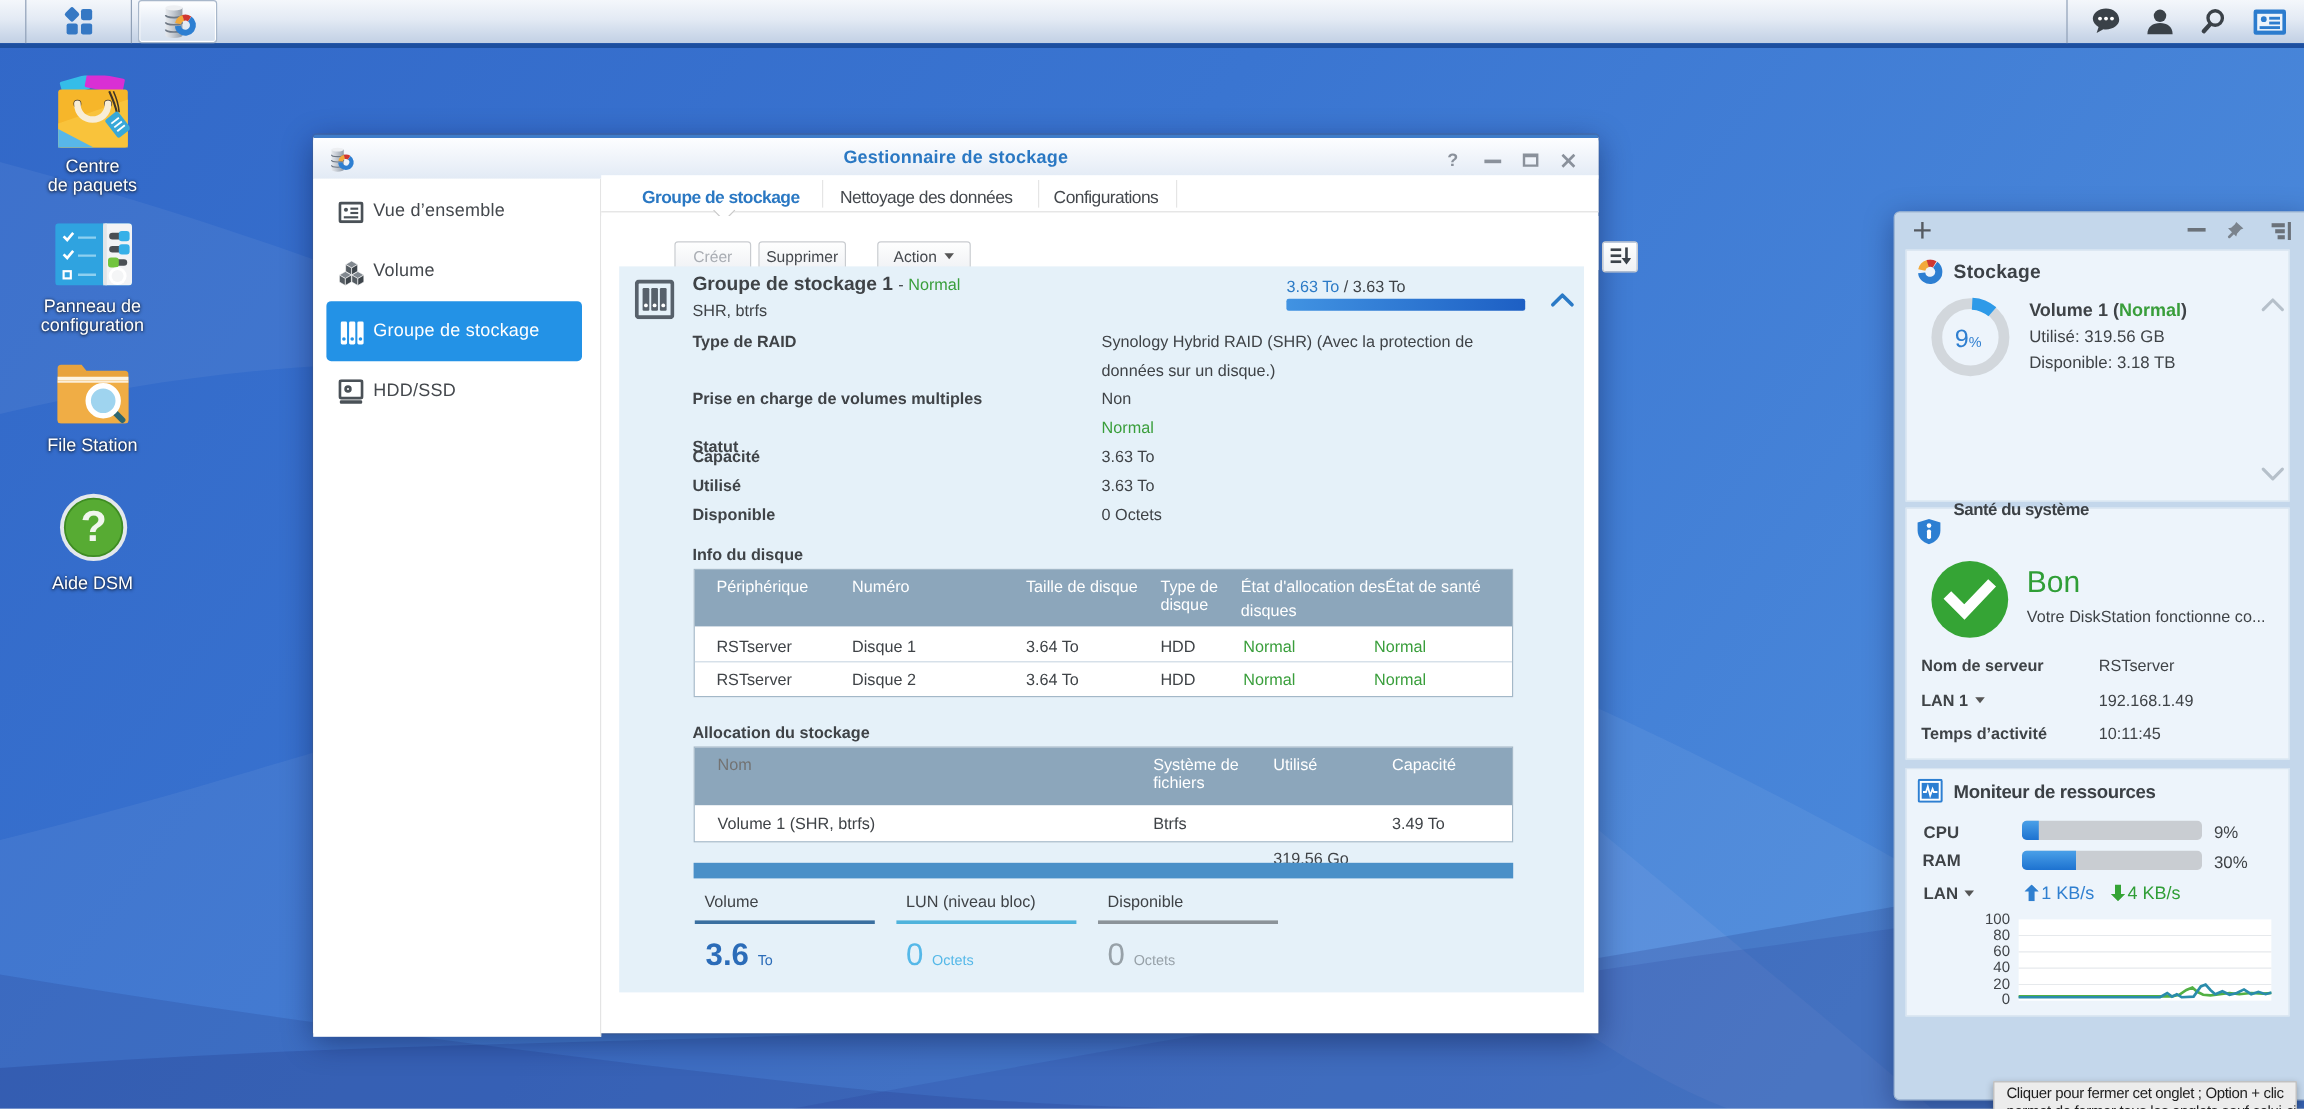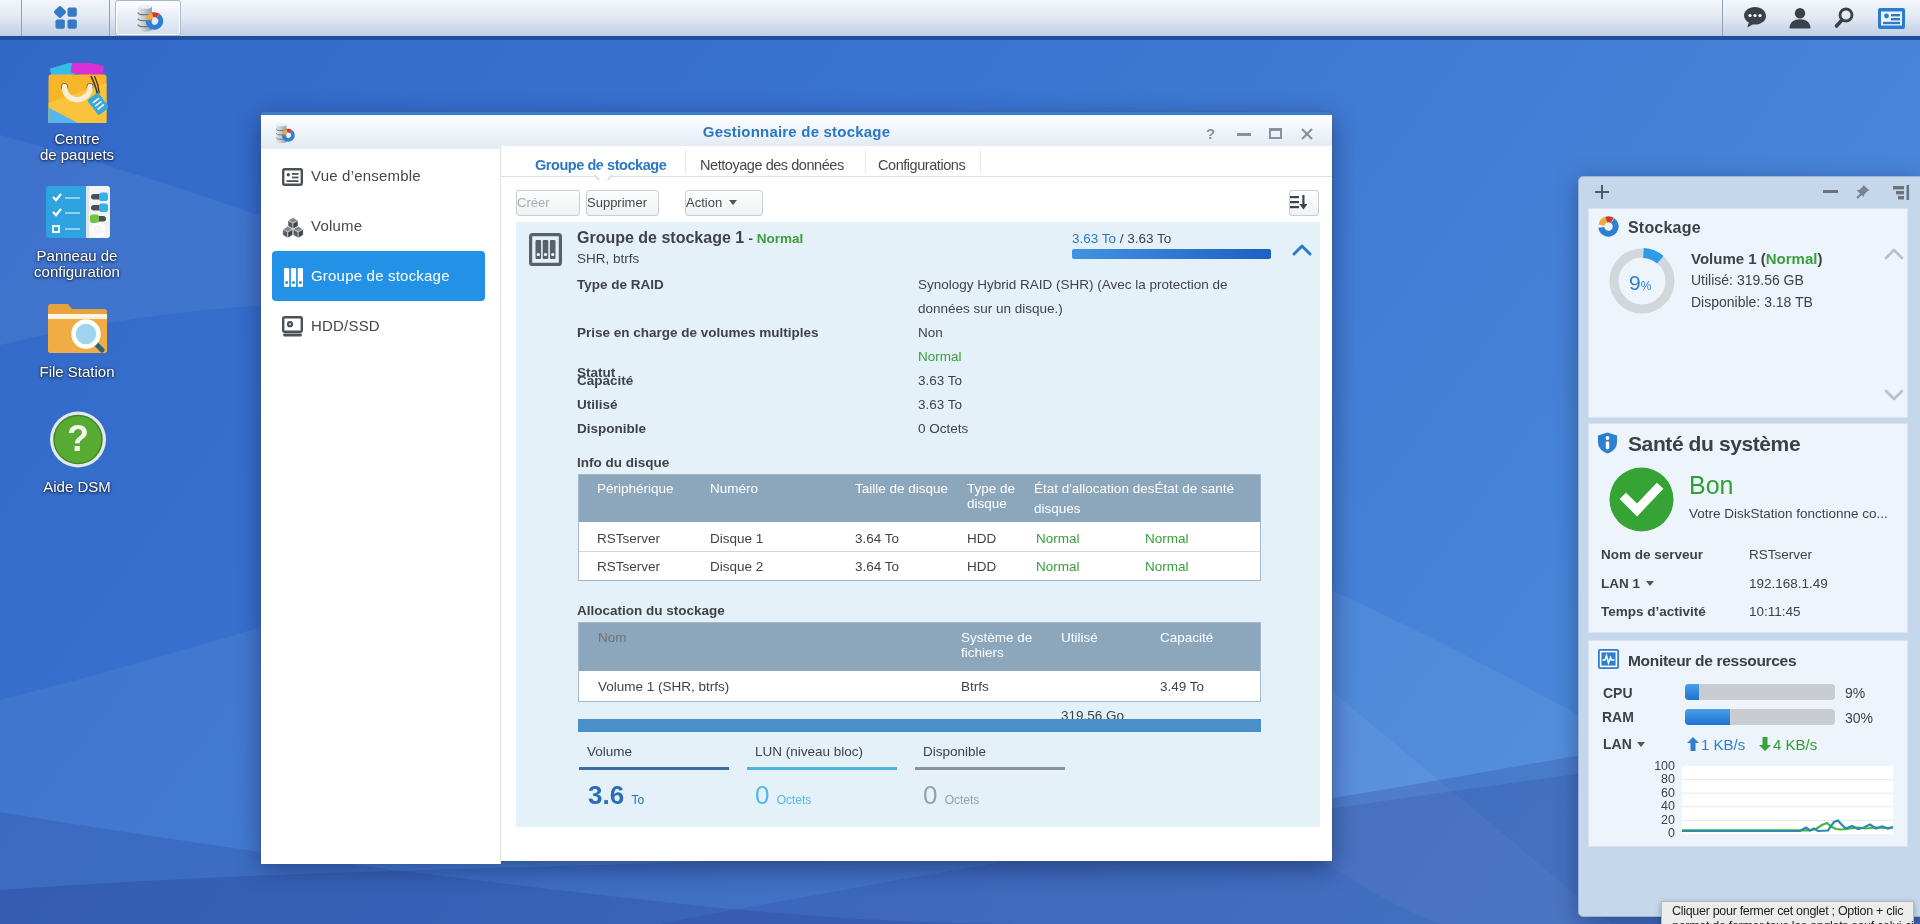--- a/index.html
+++ b/index.html
@@ -18,21 +18,21 @@
 #sidebar{position:absolute;left:0;top:34px;width:240px;height:715px;background:#fff;border-right:1px solid #e4e4e4;}
 .snav{position:absolute;left:50px;font-size:15px;color:#44484d;letter-spacing:.2px;}
 #selnav{position:absolute;left:11px;top:136px;width:213px;height:50px;background:#2392e6;border-radius:4px;}
 
 #tabbar{position:absolute;left:240px;top:31px;width:831px;height:31px;background:#fff;border-bottom:1px solid #e0e0e0;}
 .tab{position:absolute;top:11px;font-size:14.5px;color:#44484d;letter-spacing:-.45px;}
 .tabsep{position:absolute;top:4px;width:1px;height:23px;background:#e5e5e5;}
 #tabnotch{position:absolute;left:336px;top:54px;width:13px;height:13px;background:#fff;border-right:1px solid #c9c9c9;border-bottom:1px solid #c9c9c9;transform:rotate(45deg);}
 
 #toolbar{position:absolute;left:240px;top:65px;width:831px;height:45px;background:#fff;}
-.tbtn{position:absolute;top:10px;height:26px;background:linear-gradient(#fefefe,#eff1f4);border:1px solid #c9ccd0;border-radius:3px;font-size:13px;color:#44484d;text-align:left;line-height:24px;}
+.tbtn{position:absolute;top:21px;height:26px;background:linear-gradient(#fefefe,#eff1f4);border:1px solid #c9ccd0;border-radius:3px;font-size:13px;color:#44484d;text-align:center;line-height:24px;margin-left:46px;}
 
 #panel{position:absolute;left:255px;top:107px;width:804px;height:605px;background:#e5f1f9;}
 .b{font-weight:bold;}
 .green{color:#399e3b !important;}
 .blue{color:#2b7ac6;}
 .t13{font-size:13.5px;color:#3f4347;}
 .kvl{position:absolute;left:61px;font-size:13.5px;font-weight:bold;color:#3f4347;}
 .kvv{position:absolute;left:402px;font-size:13.5px;color:#3f4347;}
 .tcell{position:absolute;white-space:nowrap;}
 
@@ -290,21 +290,21 @@
           <rect x="6.5" y="7" width="5.6" height="19" rx="1"></rect>
           <rect x="13.7" y="7" width="5.6" height="19" rx="1"></rect>
           <rect x="20.9" y="7" width="5.6" height="19" rx="1"></rect>
         </g>
 <g fill="#fff">
           <circle cx="9.3" cy="21.5" r="1.6"></circle>
           <circle cx="16.5" cy="21.5" r="1.6"></circle>
           <circle cx="23.7" cy="21.5" r="1.6"></circle>
         </g>
 </svg></div>
-<div class="abs" style="left:577px;top:229px;font-size:16px;font-weight:bold;color:#3f4347">Groupe de stockage 1 <span style="font-weight:bold;font-size:13.5px;color:#3f4347">- <span class="green">Normal</span></span></div>
+<div class="abs" style="left:577px;top:229px;font-size:16px;font-weight:bold;color:#3f4347">Groupe de stockage 1 <span style="font-weight:normal;font-size:13.5px;color:#3f4347">- <span class="green">Normal</span></span></div>
 <div class="abs t13" style="left:577px;top:251px">SHR, btrfs</div>
 <div class="abs t13" style="left:1072px;top:231px"><span class="blue">3.63 To</span> / 3.63 To</div>
 <div class="abs" style="left:1072px;top:249px;width:199px;height:10px;background:linear-gradient(90deg,#4193e2,#1d5fc4);border-radius:2px"></div>
 <svg class="abs" style="left:1291px;top:242px" width="22" height="16" viewBox="0 0 22 16">
       <polyline points="3,12 11,4 19,12" fill="none" stroke="#2b7ac6" stroke-width="3" stroke-linecap="round" stroke-linejoin="round"></polyline>
     </svg>
 <div class="kvl" style="left:577px;top:277px">Type de RAID</div>
 <div class="kvv" style="left:918px;top:277px">Synology Hybrid RAID (SHR) (Avec la protection de</div>
 <div class="kvv" style="left:918px;top:301px">données sur un disque.)</div>
 <div class="kvl" style="left:577px;top:325px">Prise en charge de volumes multiples</div>
@@ -413,21 +413,21 @@
     </svg>
 <svg class="abs" style="left:1883px;top:388px" width="22" height="14" viewBox="0 0 22 14">
       <polyline points="3,3 11,11 19,3" fill="none" stroke="#b6c0ca" stroke-width="2.6" stroke-linecap="round" stroke-linejoin="round"></polyline>
     </svg>
 
 <div class="abs" id="w2ic" style="left:1597px;top:432px"><svg width="21" height="22" viewBox="0 0 21 22">
 <path d="M10.5,0.5 L20,3.5 V10 c0,5.8 -4,9.6 -9.5,11.5 C5,19.6 1,15.8 1,10 V3.5 Z" fill="#2d7fd2"></path>
 <circle cx="10.5" cy="6" r="1.9" fill="#fff"></circle>
 <rect x="8.8" y="9.2" width="3.4" height="8" rx="1.5" fill="#fff"></rect>
 </svg></div>
-<div class="abs" style="left:1628px;top:432px;font-size:21px;font-weight:bold;color:#3c4146;letter-spacing:-.4px">Santé du système</div>
+<div class="abs" style="left:1628px;top:416px;font-size:14px;font-weight:bold;color:#3c4146;letter-spacing:-.4px">Santé du système</div>
 <svg class="abs" style="left:1608px;top:466px" width="67" height="67" viewBox="0 0 67 67">
 <circle cx="33.5" cy="33.5" r="32" fill="#35a435"></circle>
 <path d="M18,33 L29,44 L49,23" fill="none" stroke="#fff" stroke-width="9" stroke-linecap="square"></path>
 </svg>
 <div class="abs" style="left:1689px;top:471px;font-size:25px;color:#2f9e36">Bon</div>
 <div class="abs" style="left:1689px;top:506px;font-size:13.5px;color:#3f4347">Votre DiskStation fonctionne co...</div>
 <div class="wlabel" style="left:1601px;top:547px">Nom de serveur</div>
 <div class="wval" style="left:1749px;top:547px">RSTserver</div>
 <div class="wlabel" style="left:1601px;top:576px">LAN 1 <span style="display:inline-block;width:0;height:0;border-left:4px solid transparent;border-right:4px solid transparent;border-top:5px solid #555;vertical-align:2px;margin-left:2px"></span></div>
 <div class="wval" style="left:1749px;top:576px">192.168.1.49</div>

